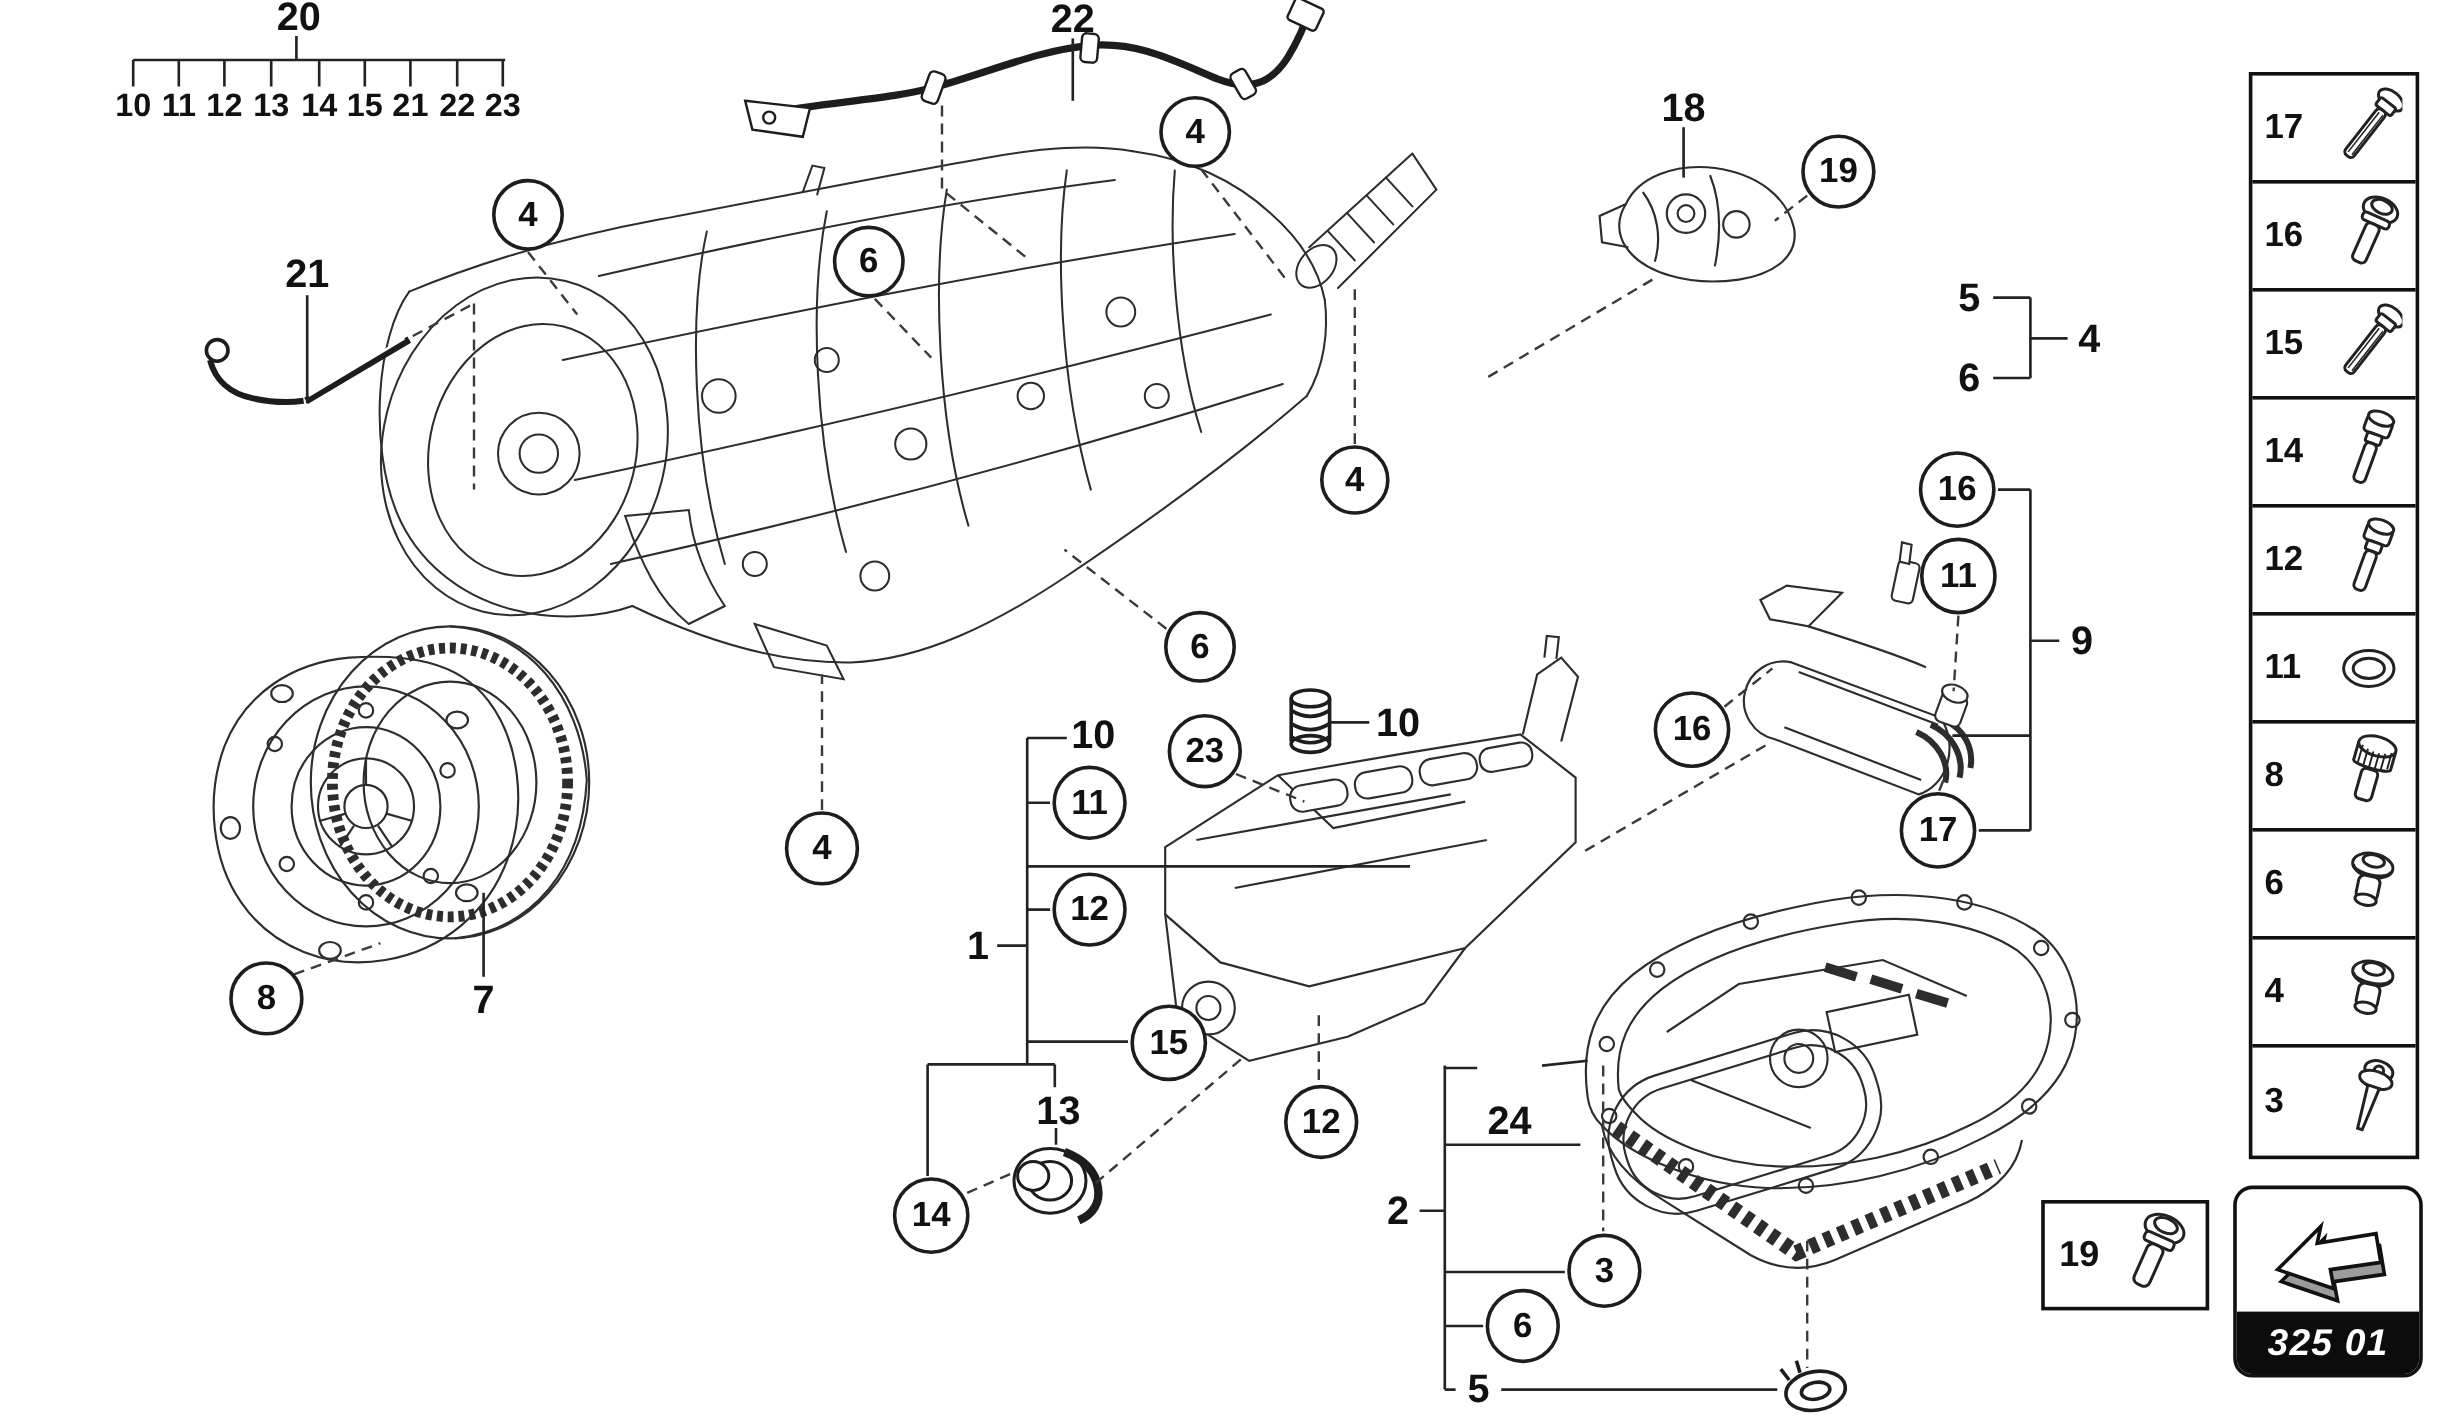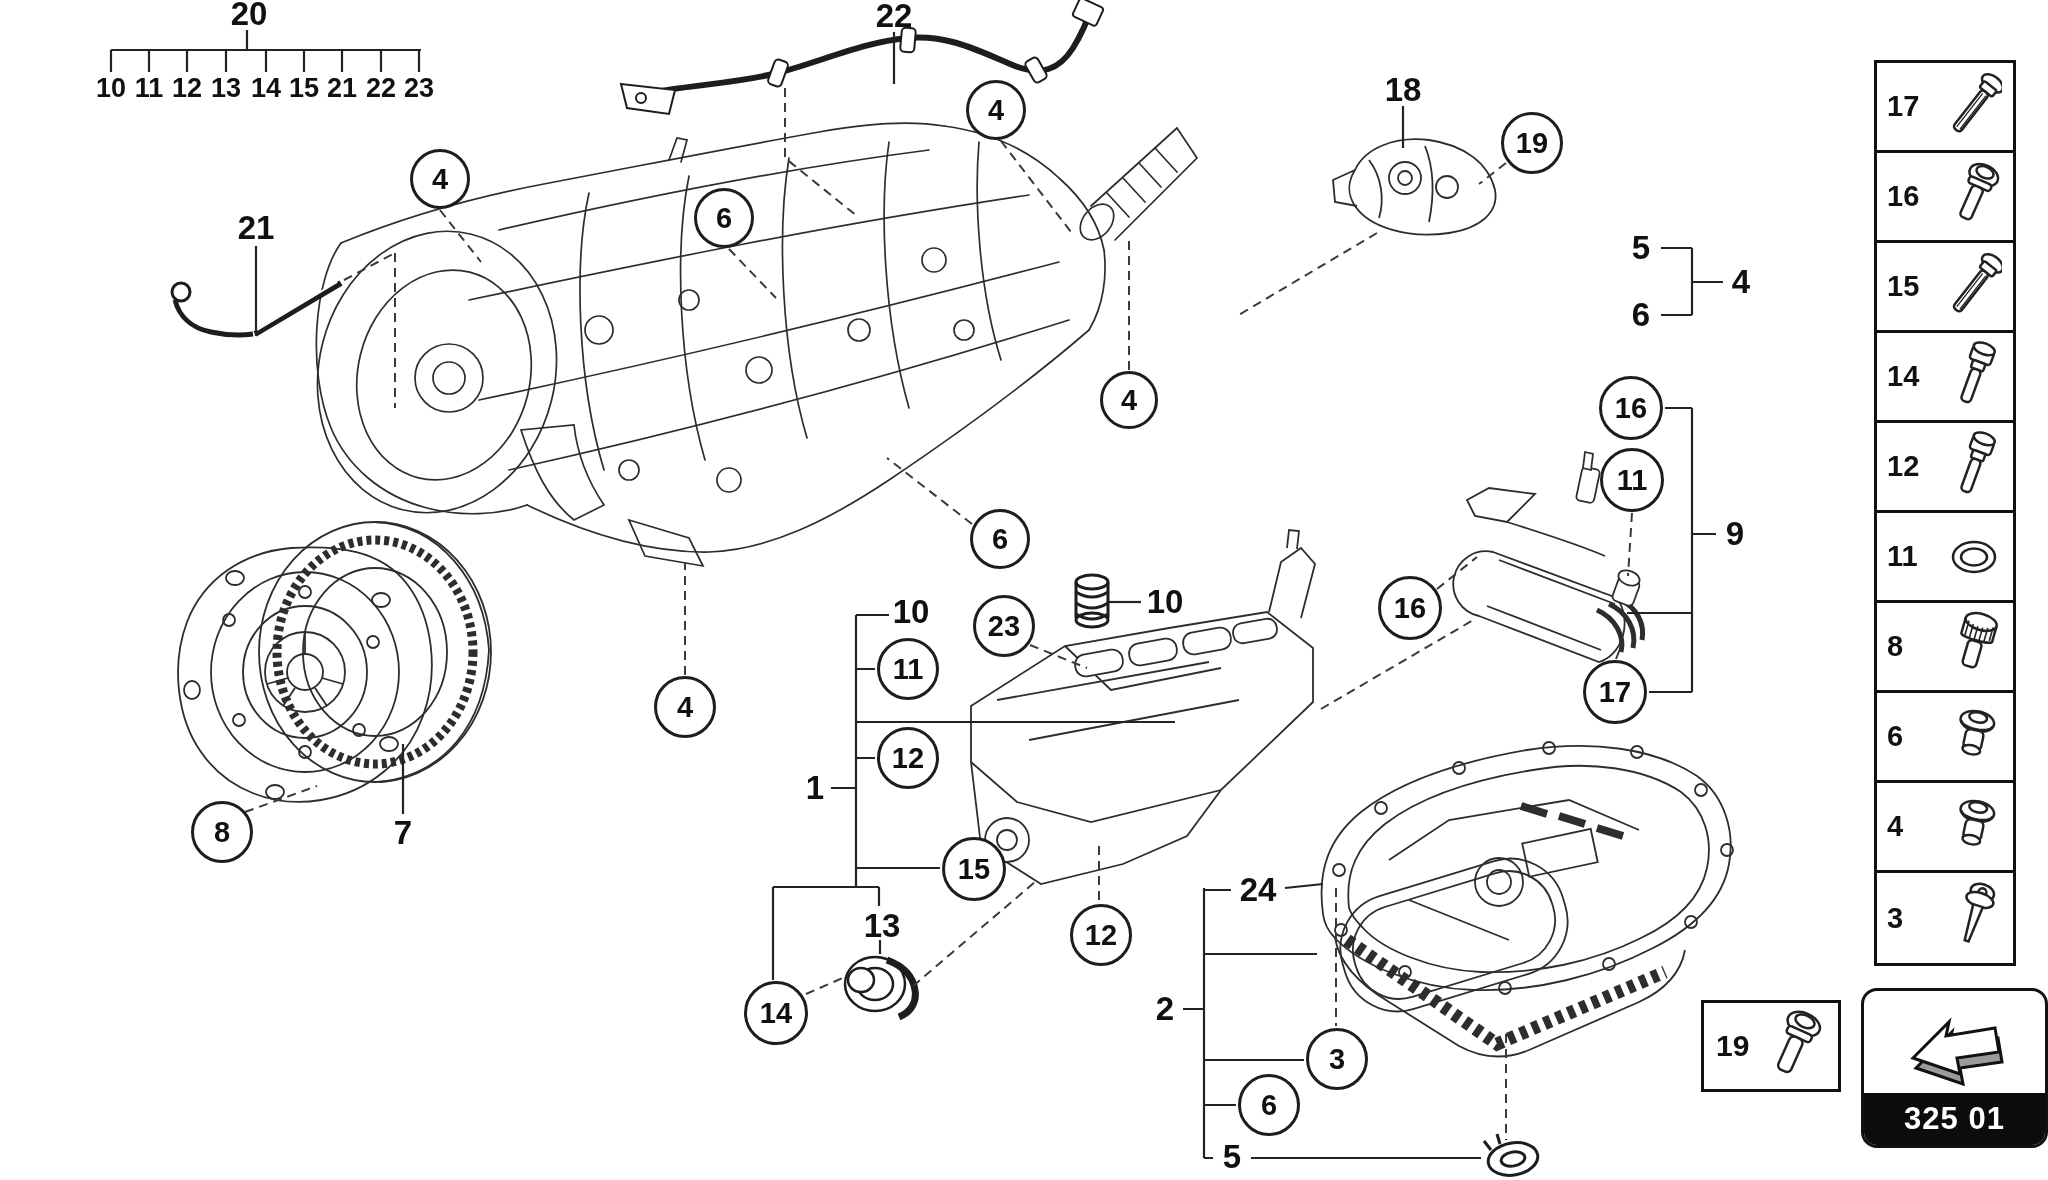--- a/index.html
+++ b/index.html
@@ -16,23 +16,23 @@
           border:3px solid #111;background:#fff;}
   .legend .cell{height:90px;box-sizing:border-box;border-bottom:3px solid #111;
                 display:flex;align-items:center;}
   .legend .cell:last-child{border-bottom:none;}
   .legend .num{width:48px;padding-left:10px;font-weight:700;font-size:29px;}
   .legend .ic{flex:1;display:flex;align-items:center;justify-content:center;}
   .fbox{position:absolute;left:1672px;top:1000px;width:140px;height:92px;box-sizing:border-box;
         border:3px solid #111;background:#fff;display:flex;align-items:center;}
   .fbox .num{padding-left:12px;font-weight:700;font-size:30px;}
   .fbox .ic{flex:1;display:flex;align-items:center;justify-content:center;}
-  .navbox{position:absolute;left:1832px;top:988px;width:187px;height:160px;box-sizing:border-box;
+  .navbox{position:absolute;left:1832px;top:988px;width:158px;height:160px;box-sizing:border-box;
           border:3.5px solid #111;border-radius:16px;background:#fff;overflow:hidden;
-          display:flex;flex-direction:column;}
+          display:flex;flex-direction:column;font-style:italic;}
   .navbox .arrow{flex:1;display:flex;align-items:center;justify-content:center;}
   .navbox .band{height:52px;background:#0c0c0c;color:#fff;display:flex;align-items:center;
                 justify-content:center;font-weight:700;font-size:31px;letter-spacing:1px;}
   .ico{fill:#fff;stroke:#222;stroke-width:2.5;}
 </style>
 </head>
 <body>
 
 <div class="stage">
 
@@ -270,21 +270,21 @@
   <div class="lbl" style="left:1374px;top:90px;">18</div>
   <div class="lbl" style="left:1612px;top:248px;">5</div>
   <div class="lbl" style="left:1612px;top:315px;">6</div>
   <div class="lbl" style="left:1712px;top:282px;">4</div>
   <div class="lbl" style="left:1706px;top:534px;">9</div>
   <div class="lbl" style="left:882px;top:612px;">10</div>
   <div class="lbl" style="left:1136px;top:602px;">10</div>
   <div class="lbl" style="left:786px;top:788px;">1</div>
   <div class="lbl" style="left:853px;top:926px;">13</div>
   <div class="lbl" style="left:374px;top:833px;">7</div>
-  <div class="lbl" style="left:1229px;top:890px;">24</div>
+  <div class="lbl" style="left:1229px;top:934px;">24</div>
   <div class="lbl" style="left:1136px;top:1009px;">2</div>
   <div class="lbl" style="left:1203px;top:1157px;">5</div>
 
   <div class="legend">
     <div class="cell">
       <span class="num">17</span>
       <span class="ic">
         <svg width="56" height="80">
             <g class="ico" transform="rotate(38 28 40)">
               <ellipse cx="28" cy="10" rx="12" ry="7"></ellipse>

